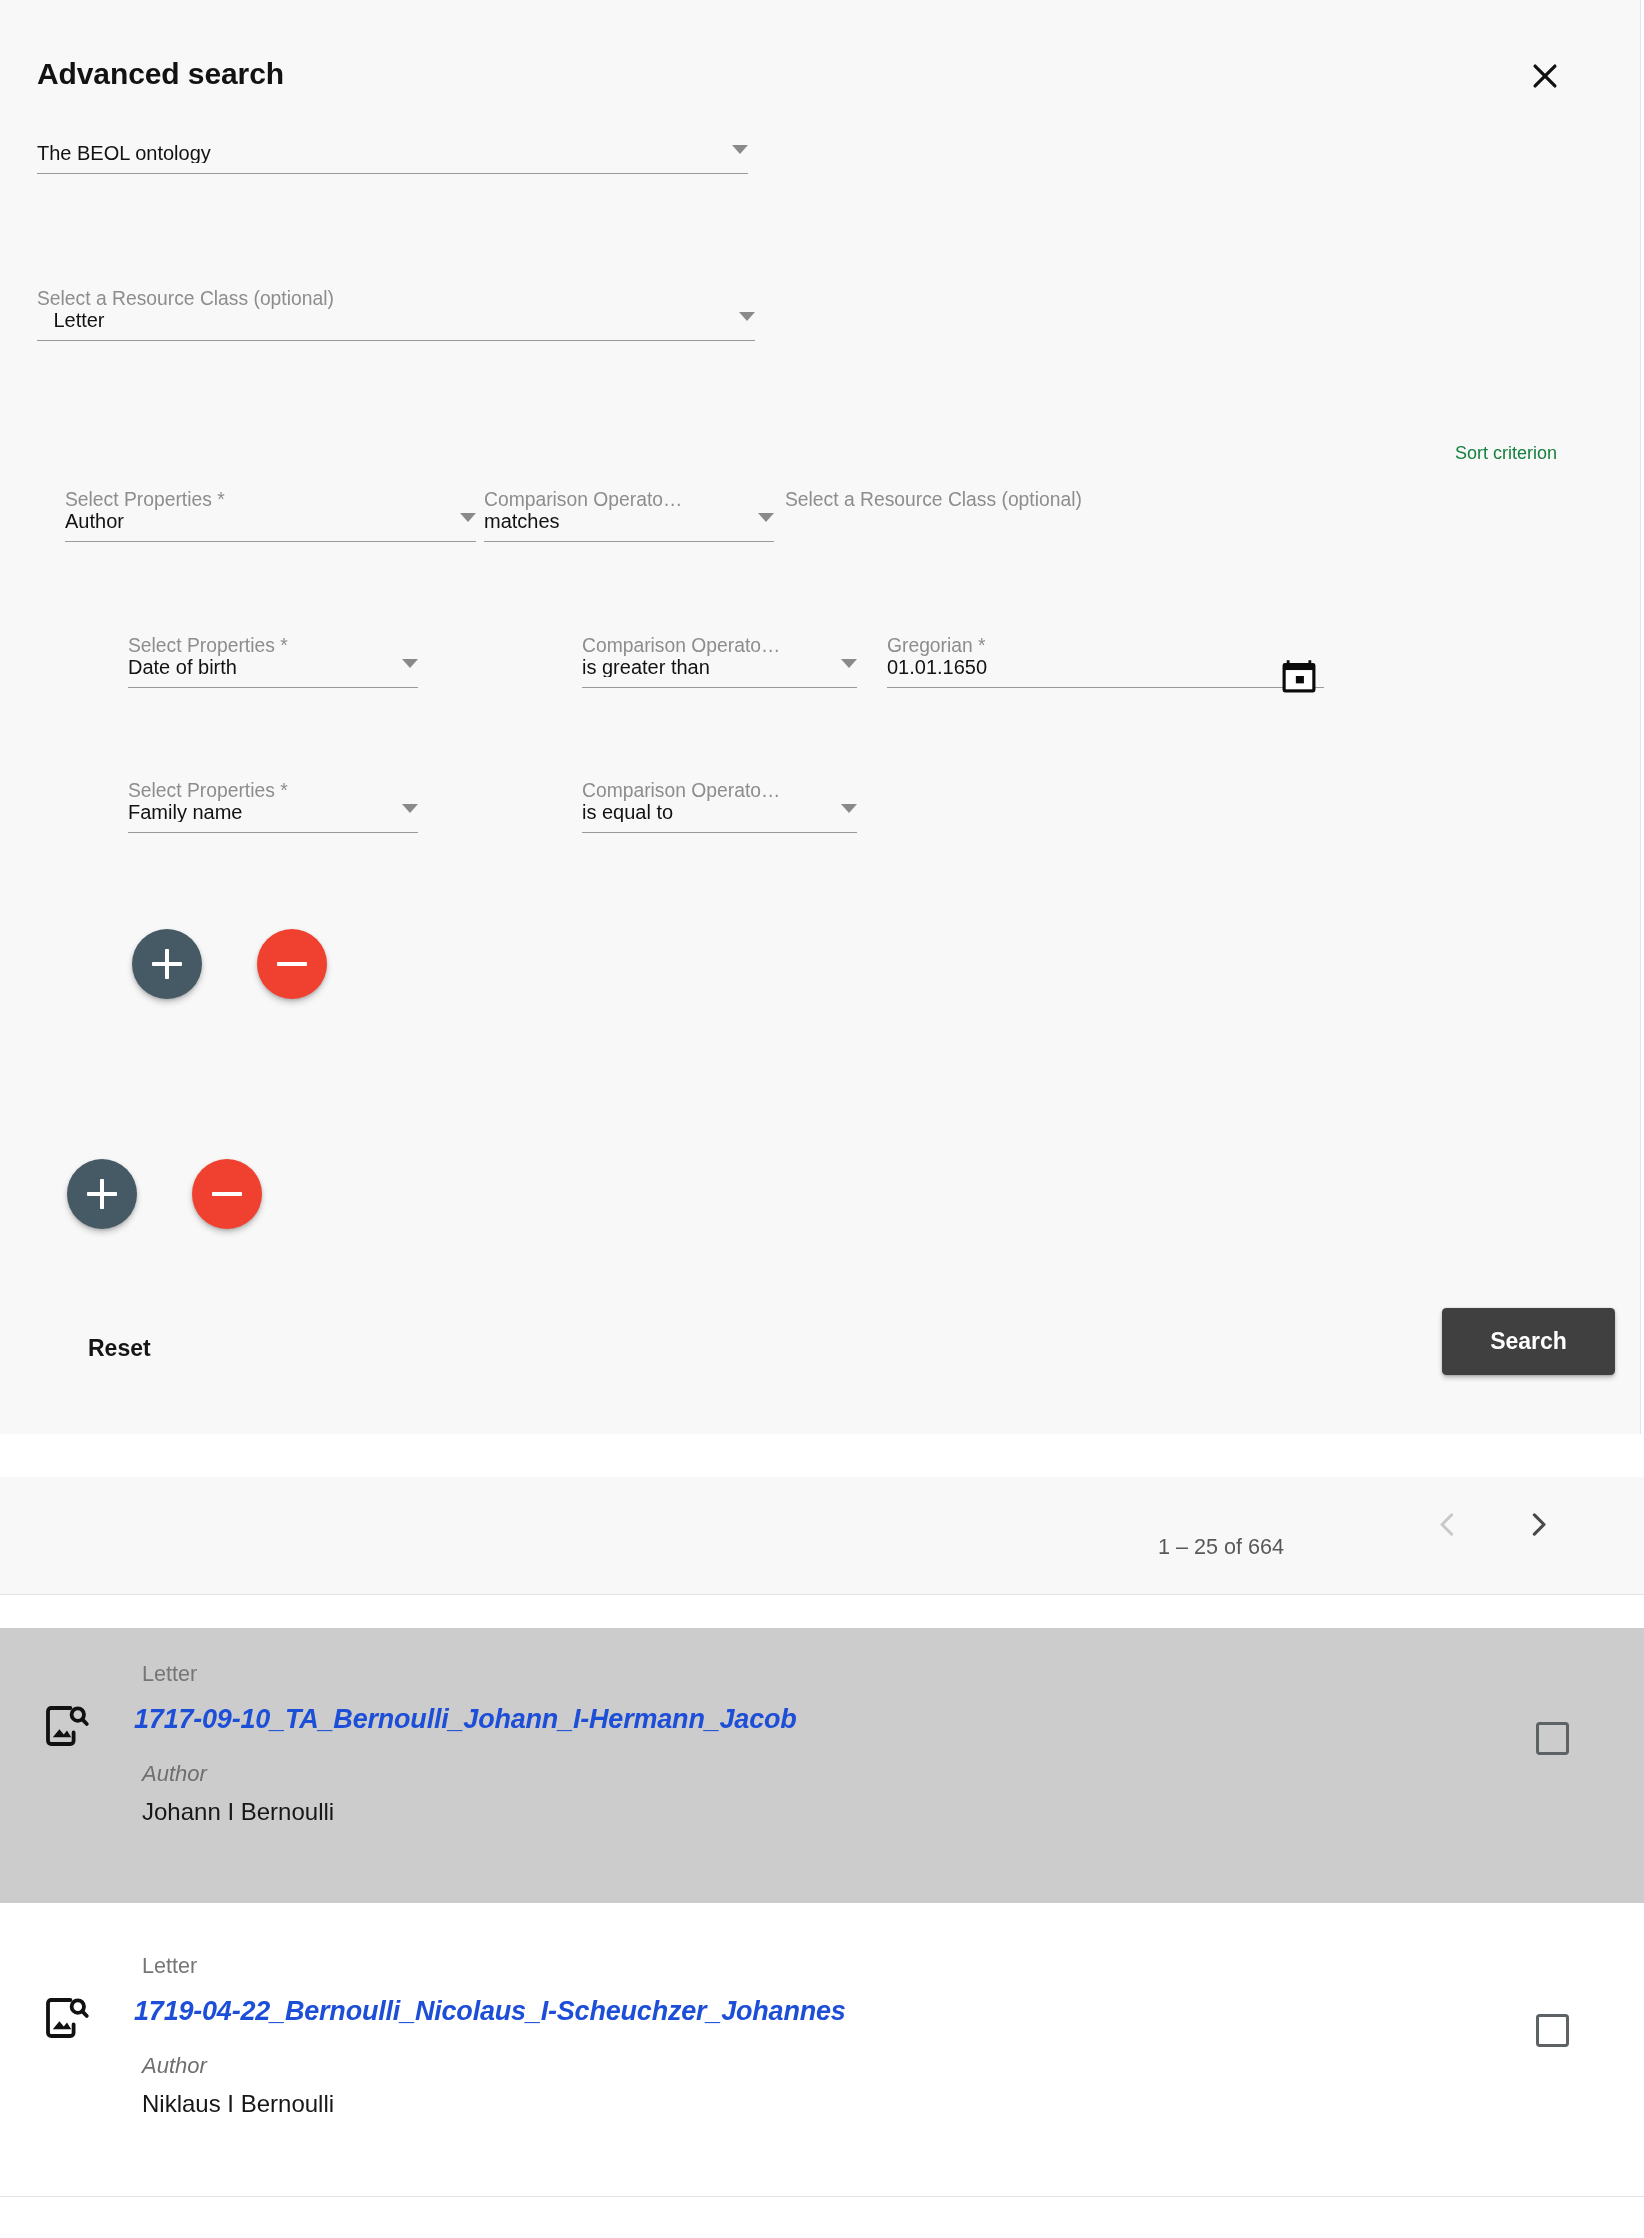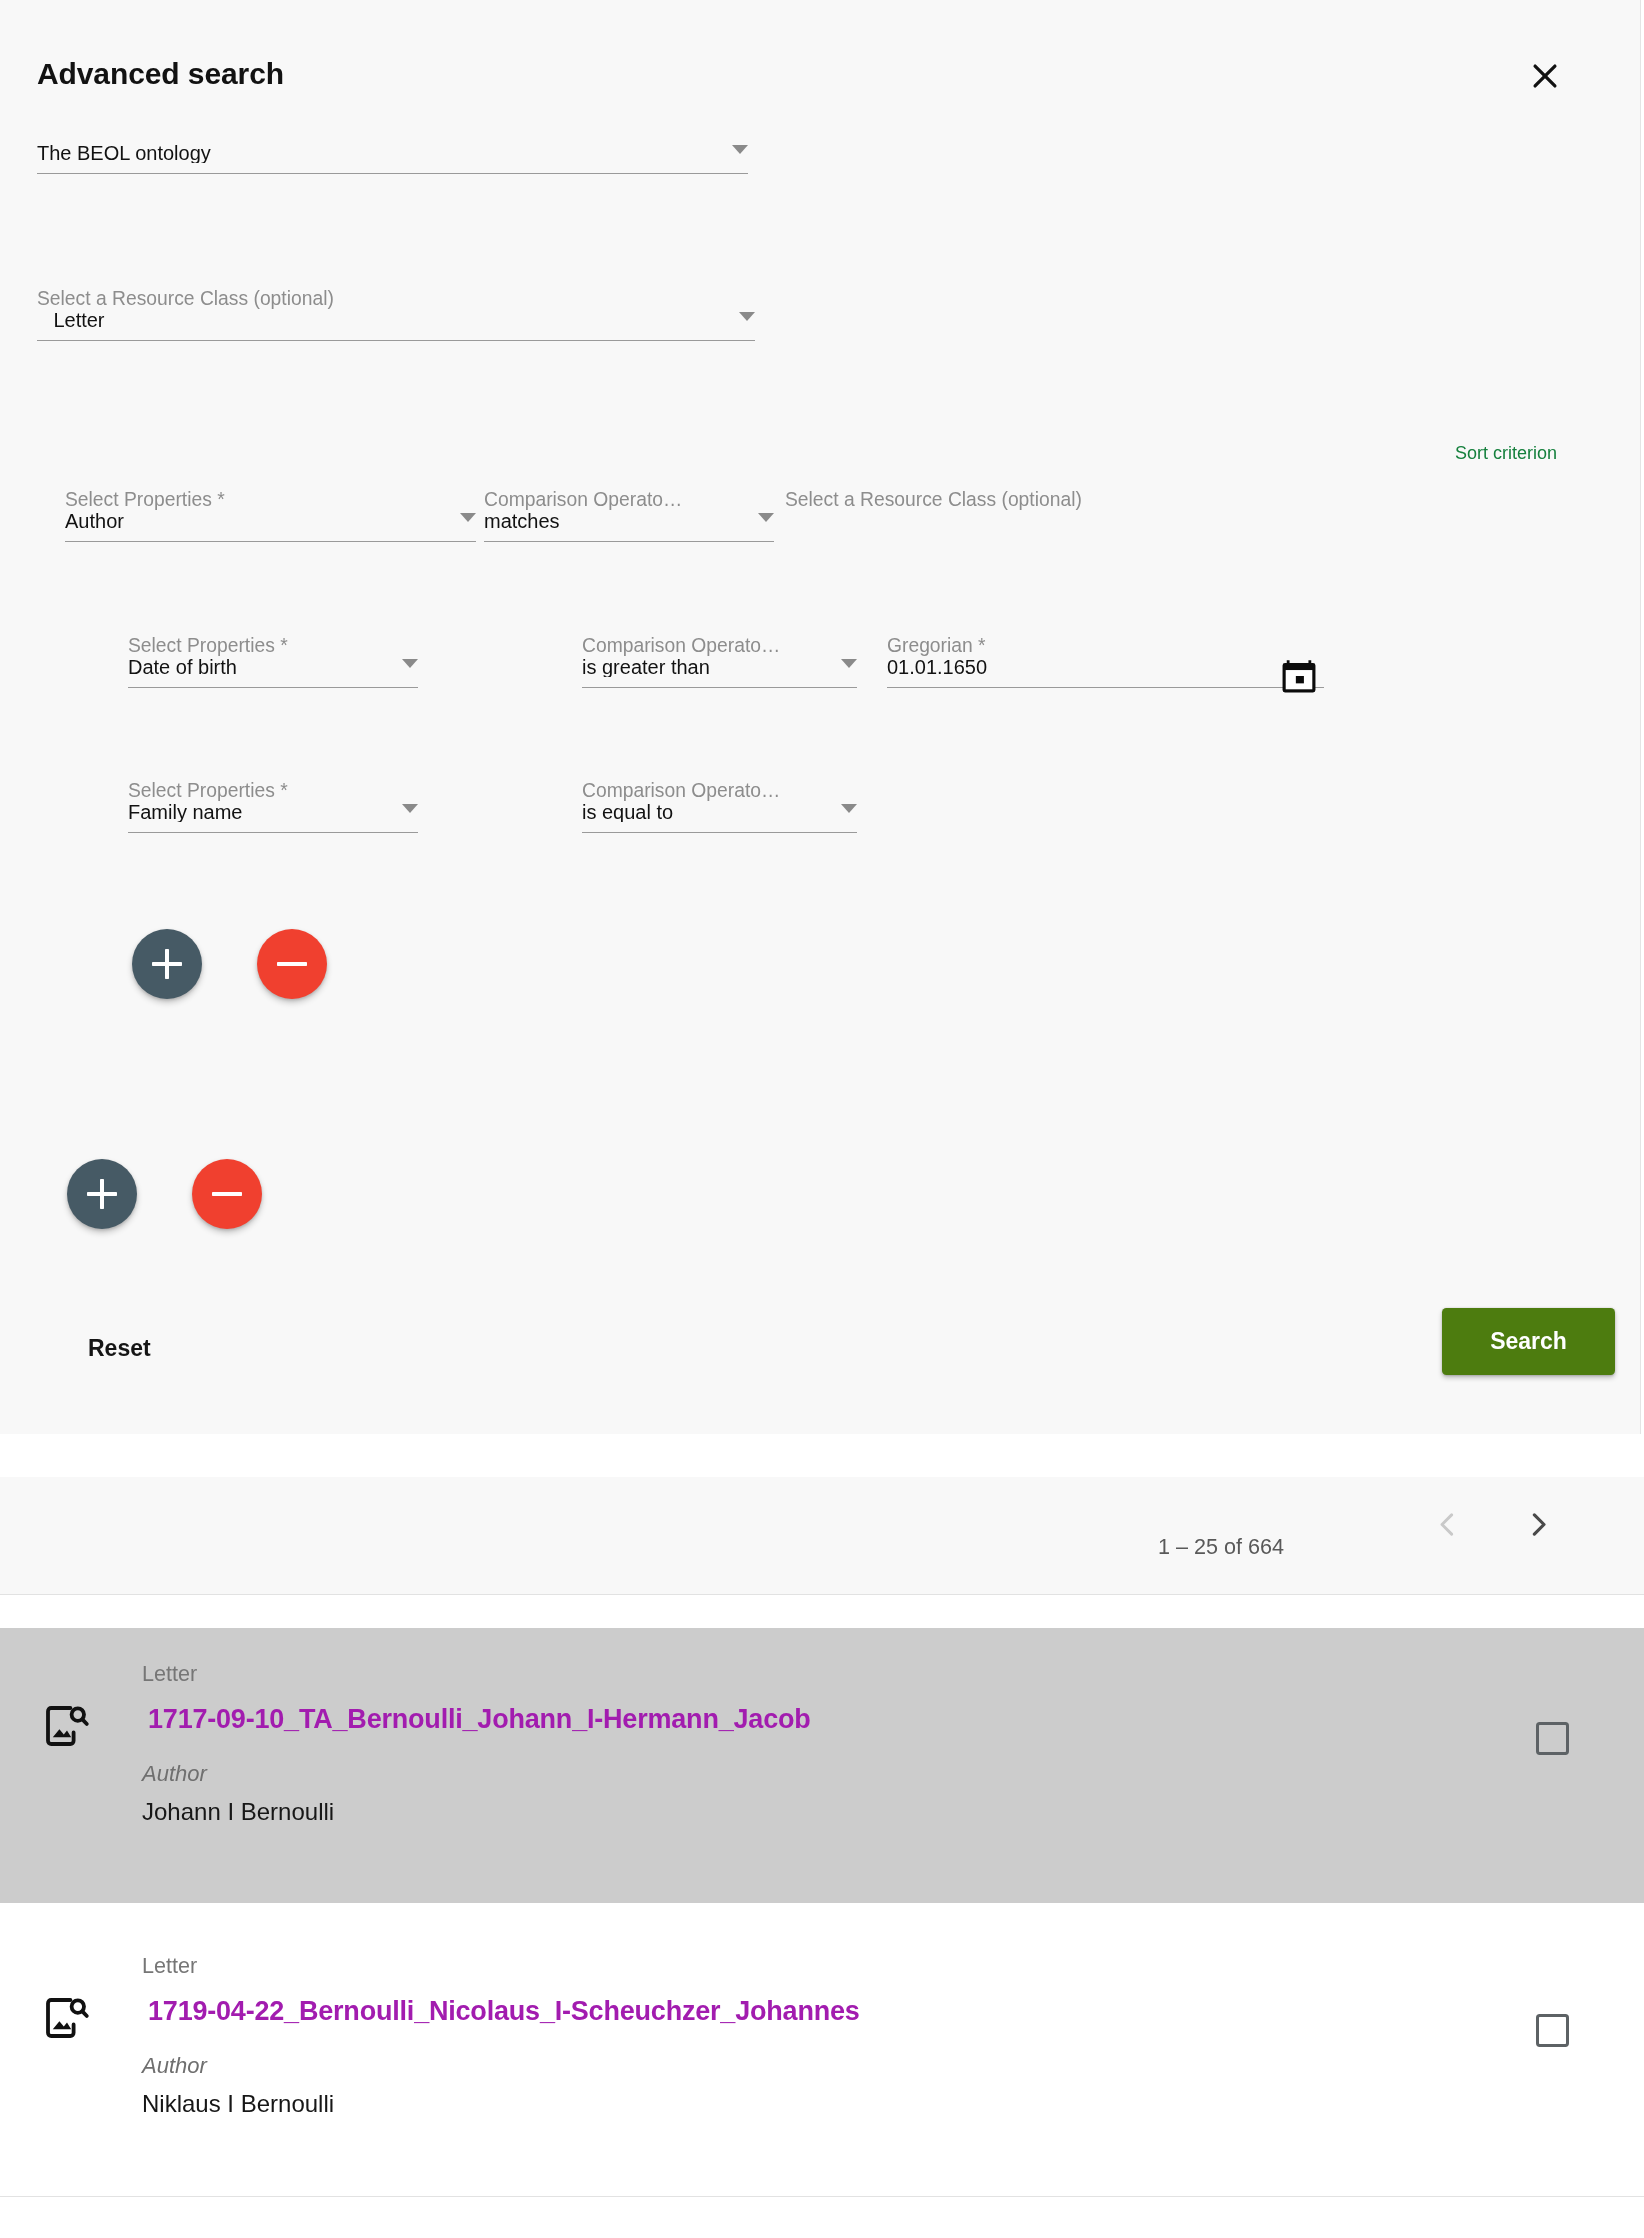--- a/index.html
+++ b/index.html
@@ -135,21 +135,21 @@
     font-size: 23px; font-weight: bold; color: #151515;
     background: none; border: none; cursor: pointer;
     font-family: "Liberation Sans", sans-serif;
     padding: 12px 15px 12px 0;
   }
 
   .search-btn {
     position: absolute;
     left: 1442px; top: 1308px;
     width: 173px; height: 67px;
-    background: #4d7c0f; color: #ffffff;
+    background: #404040; color: #ffffff;
     font-size: 23px; font-weight: bold;
     font-family: "Liberation Sans", sans-serif;
     border: none; border-radius: 4.5px; cursor: pointer;
     box-shadow: 0 3px 5.2px rgba(0,0,0,0.22), 0 0.7px 2.2px rgba(0,0,0,0.16);
   }
 
   
   .paginator {
     position: absolute;
     left: 0; top: 1477px;
@@ -188,23 +188,24 @@
     left: 42px; top: 74px;
     width: 48px; height: 48px;
   }
   .row-icon svg { width: 48px; height: 48px; display: block; }
 
   .row-type {
     position: absolute; left: 142px; top: 33px;
     font-size: 21.6px; color: #767676;
   }
   .row-title {
-    position: absolute; left: 148px; top: 76px;
-    font-size: 27px; font-weight: bold; color: #a21caf;
+    position: absolute; left: 134px; top: 76px;
+    font-size: 27px; font-weight: bold; color: #1d4ed8;
     letter-spacing: -0.2px;
+    font-style: italic;
   }
   .row-prop-label {
     position: absolute; left: 142px; top: 133px;
     font-size: 22px; font-style: italic; color: #6f6f6f;
   }
   .row-prop-value {
     position: absolute; left: 142px; top: 170px;
     font-size: 24px; color: #171717;
   }
   .row-checkbox {

